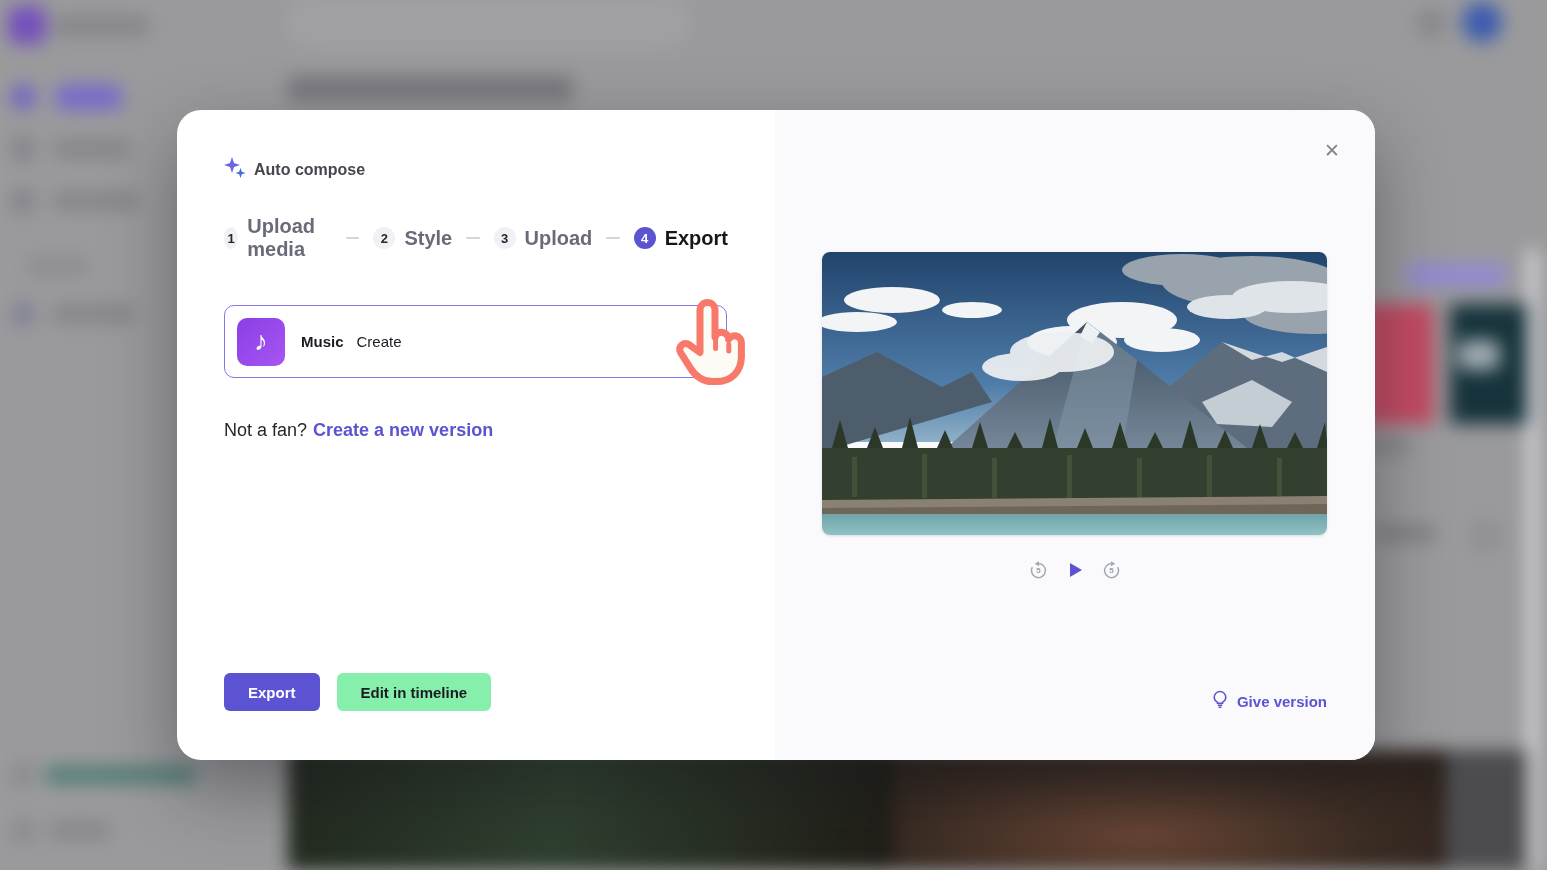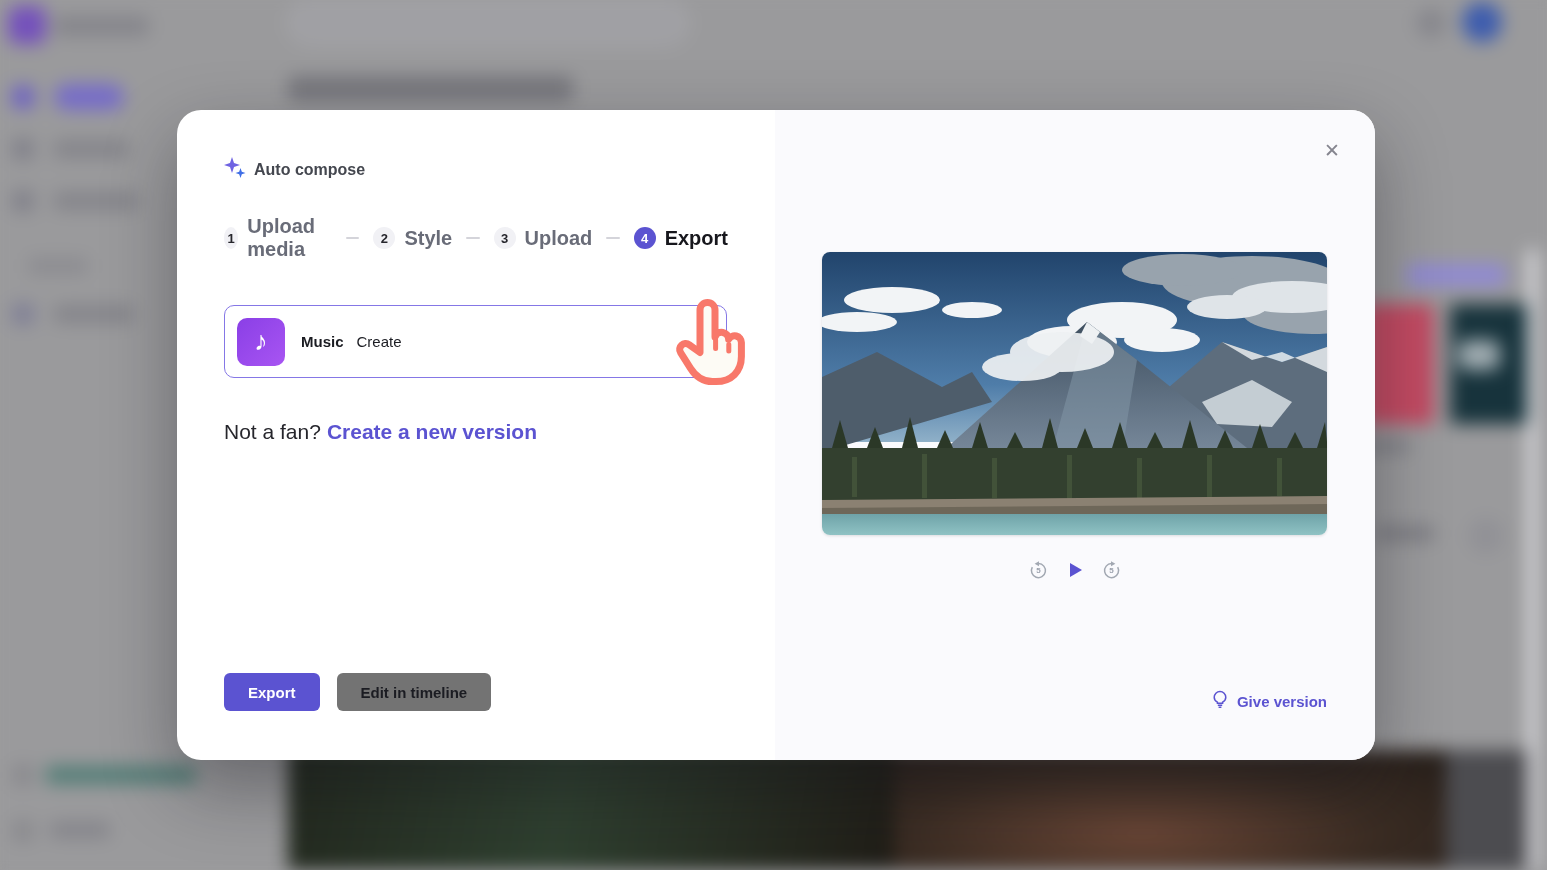--- a/index.html
+++ b/index.html
@@ -38,28 +38,28 @@
     border-radius:10px; display:flex; align-items:center; padding:0 12px; gap:16px;
     background:#fff; cursor:pointer; }
   .music-icon { width:48px; height:48px; border-radius:10px;
     background:linear-gradient(135deg,#8a3fe6,#a855f2);
     display:flex; align-items:center; justify-content:center; }
   .music-note { color:#fff; font-size:27px; line-height:1; }
   .music-text { display:flex; gap:13px; }
   .music-title { font-size:15px; font-weight:700; color:#1b1c22; }
   .music-sub { font-size:15px; font-weight:400; color:#1b1c22; }
 
-  .fan-row { margin-top:42px; font-size:21px; color:#26262c; }
+  .fan-row { margin-top:42px; font-size:18px; color:#26262c; }
   .fan-link { color:#5b53d1; font-weight:600; margin-left:6px; text-decoration:none; cursor:pointer; }
 
   .btn-row { position:absolute; left:47px; bottom:49px; display:flex; gap:17px; }
   .btn { height:38px; border:none; border-radius:6px; font-size:15px; font-weight:600;
     font-family:"Liberation Sans", sans-serif; cursor:pointer; padding:0 24px; }
   .btn-primary { background:#5b53d1; color:#ffffff; }
-  .btn-secondary { background:#737373; color:#1b1c22; }
+  .btn-secondary { background:#86efac; color:#1b1c22; }
 
   .close-btn { position:absolute; right:30px; top:28px; width:26px; height:26px;
     background:none; border:none; color:#85858f; font-size:19px; font-weight:300;
     cursor:pointer; line-height:26px; text-align:center; }
 
   .video-frame { position:absolute; left:47px; top:142px; width:505px; height:283px;
     border-radius:8px; overflow:hidden; box-shadow:0 1px 3px rgba(0,0,0,.12); }
   .video-frame svg { display:block; }
 
   .controls { position:absolute; top:448px; left:0; width:100%; height:24px;

